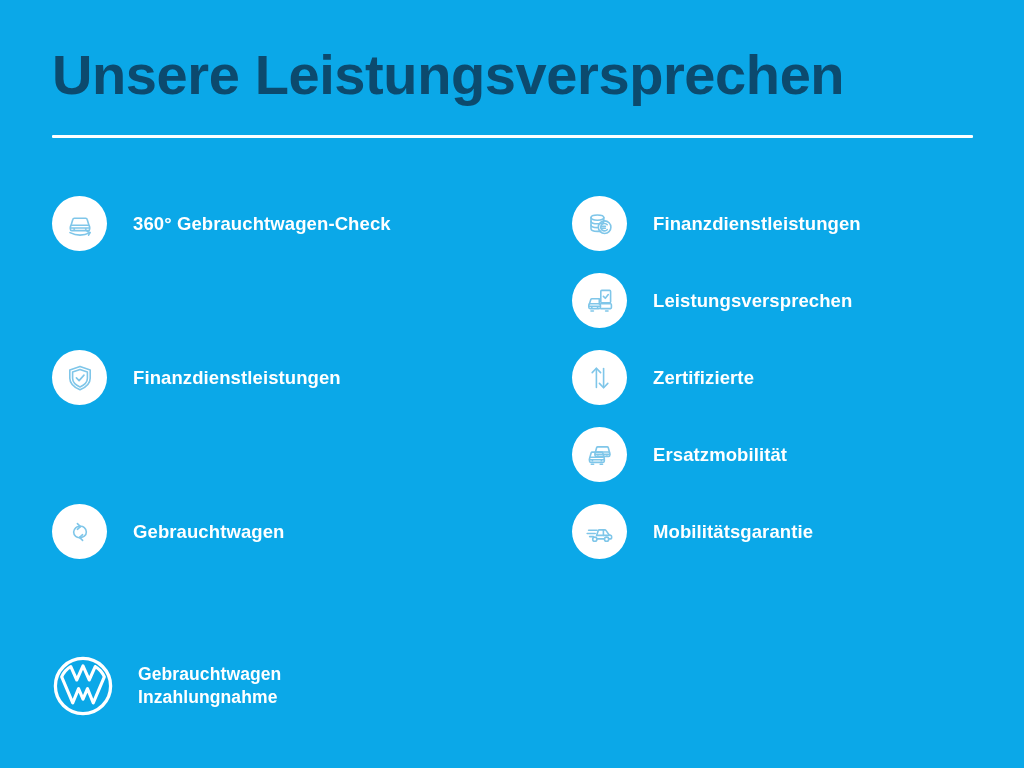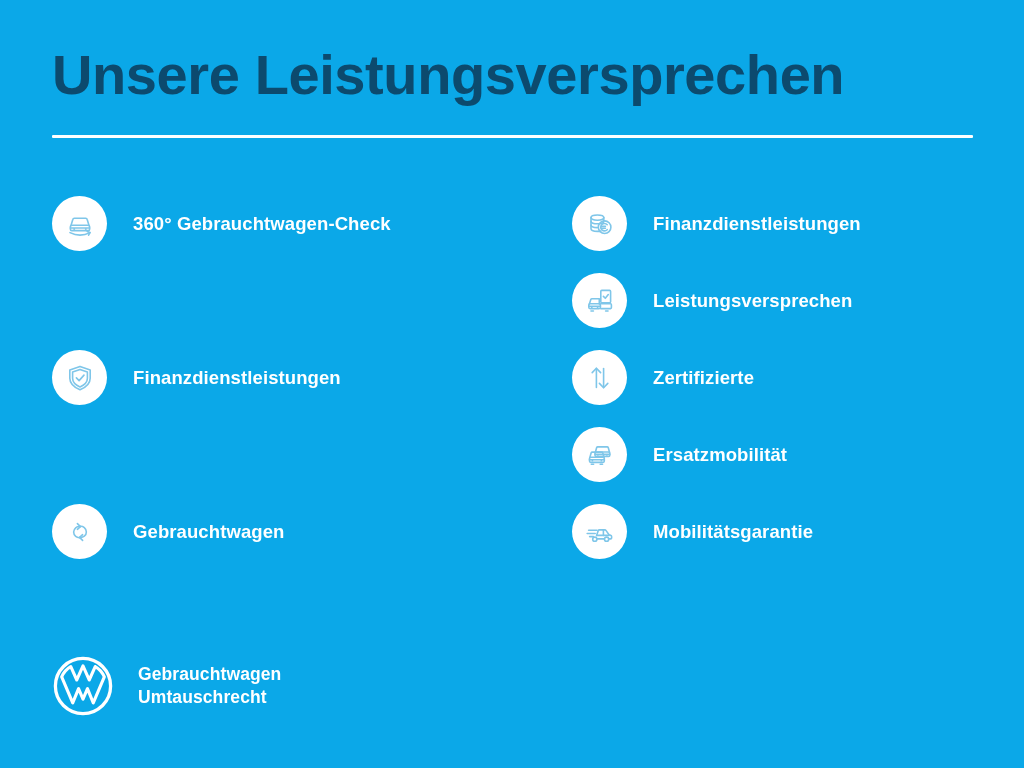--- a/index.html
+++ b/index.html
@@ -279,17 +279,17 @@
 
   <div class="brand">
     <span class="brand-logo">
       <svg viewBox="0 0 64 64" aria-hidden="true">
         <circle cx="32" cy="32" r="28.5" fill="none" stroke="#FFFFFF" stroke-width="3.4"></circle>
         <path d="M32 11.2 L38.4 25.8 L44.6 11.9 A22 22 0 0 1 54 22.5 L42.6 49.4 L36.6 34.8 L32 45.6 L27.4 34.8 L21.4 49.4 L10 22.5 A22 22 0 0 1 19.4 11.9 L25.6 25.8 Z" fill="none" stroke="#FFFFFF" stroke-width="3.2" stroke-linejoin="round"></path>
       </svg>
     </span>
     <span class="brand-text">
       <span>Gebrauchtwagen</span>
-      <span>Umtauschrecht</span>
+      <span>Inzahlungnahme</span>
     </span>
   </div>
 
 </div>
 
 </body></html>

